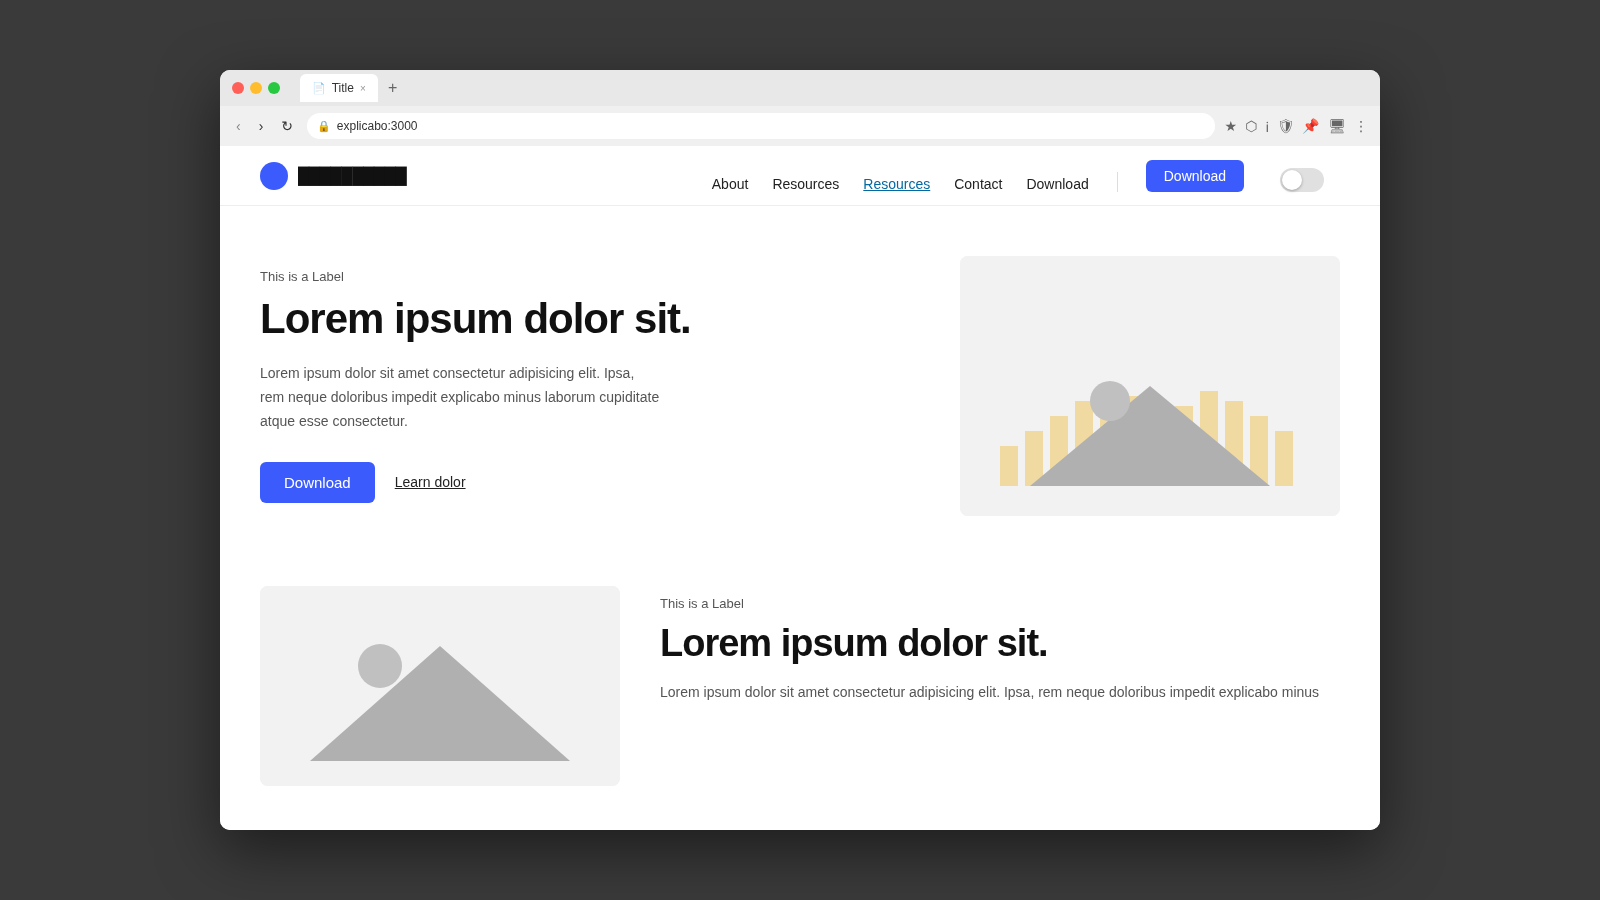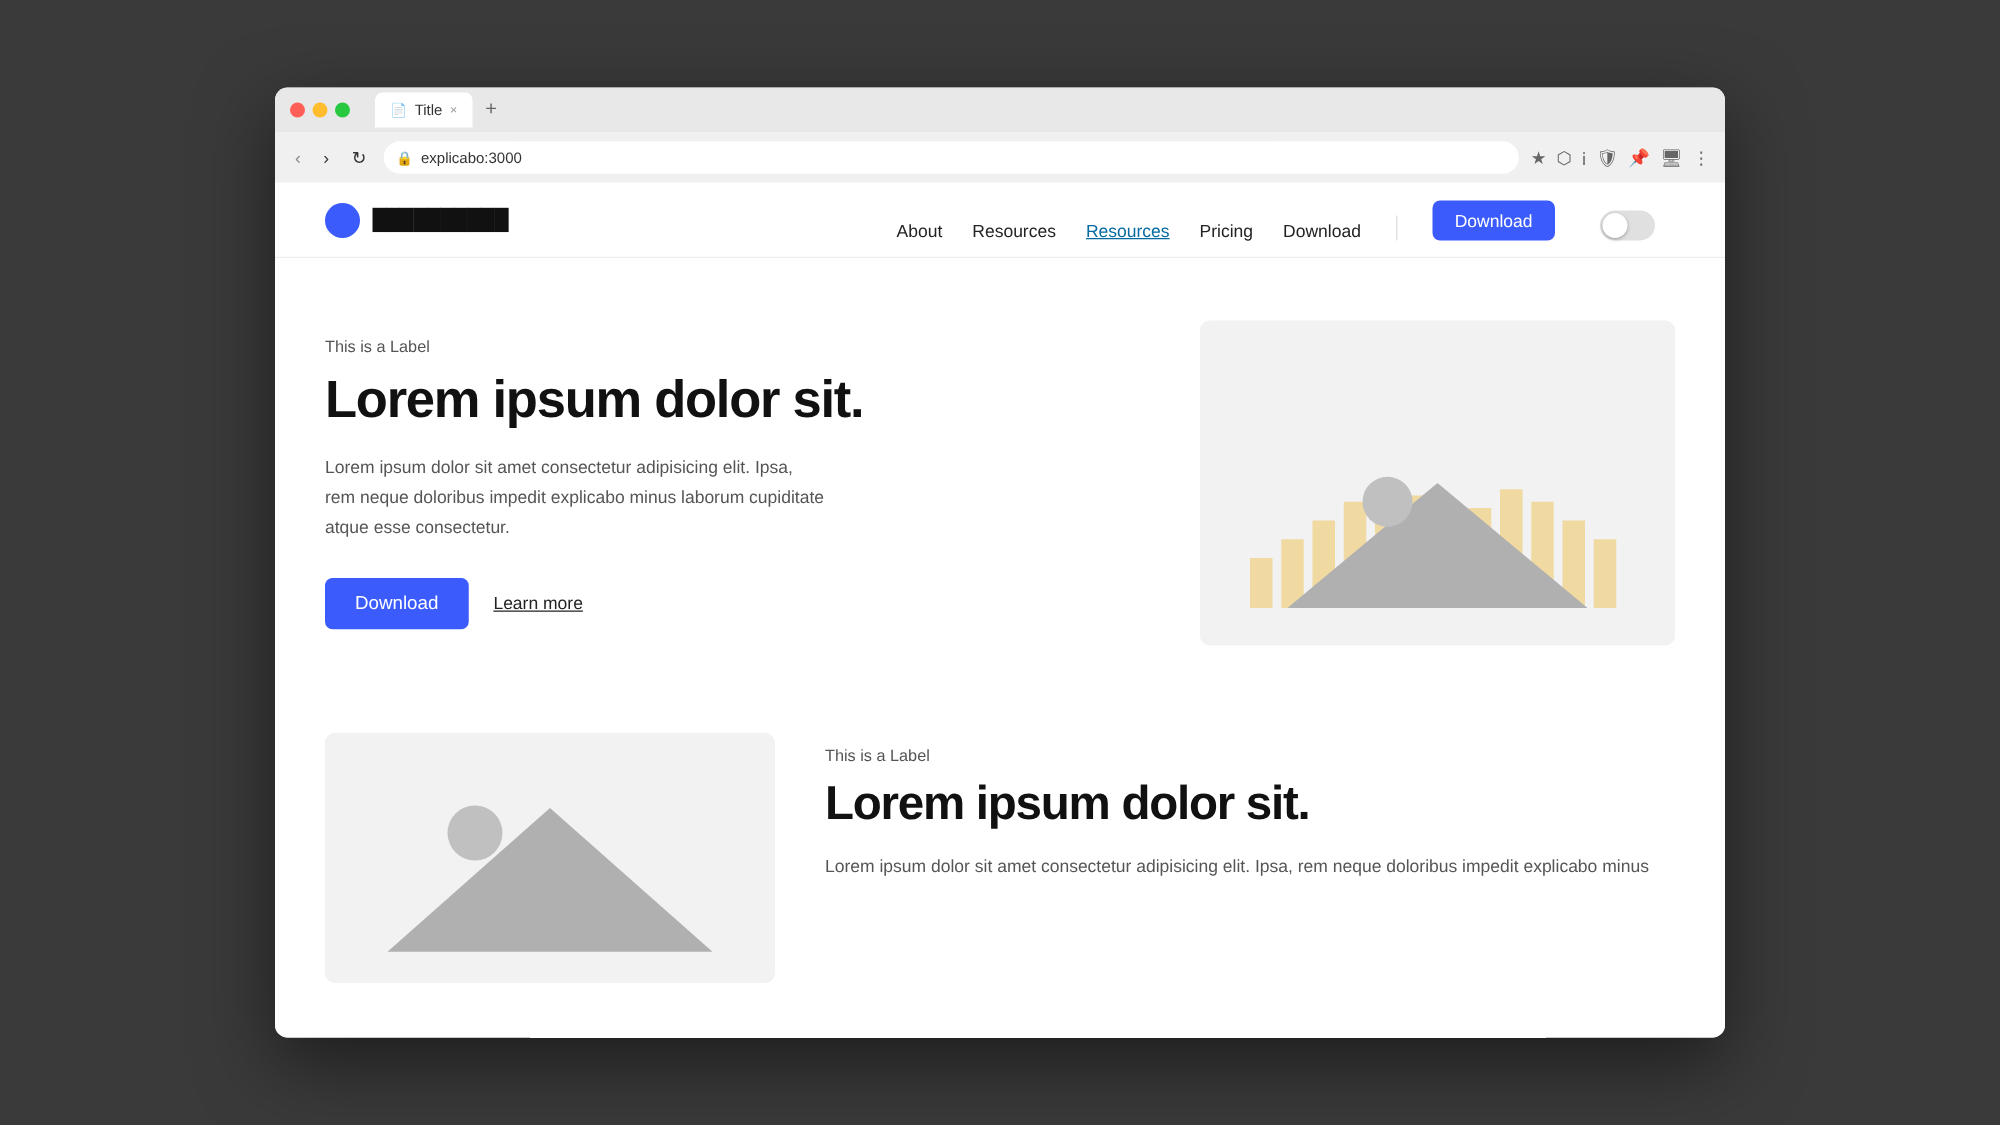--- a/index.html
+++ b/index.html
@@ -374,38 +374,38 @@
 
     <nav class="site-nav">
       <div class="logo-area">
         <div class="logo-circle"></div>
         <span class="logo-text">██████████</span>
       </div>
       <div class="nav-links">
         <a class="nav-link">About</a>
         <a class="nav-link">Resources</a>
         <a class="nav-link active">Resources</a>
-        <a class="nav-link">Pricing</a>
+        <a class="nav-link">Contact</a>
         <a class="nav-link">Download</a>
         <div class="nav-divider"></div>
         <button class="nav-download-btn">Download</button>
         <div class="theme-toggle">
           <div class="toggle-knob"></div>
         </div>
       </div>
     </nav>
 
     <section class="hero-section">
       <div class="hero-text">
         <p class="hero-label">This is a Label</p>
         <h1 class="hero-title">Lorem ipsum dolor sit.</h1>
         <p class="hero-desc">Lorem ipsum dolor sit amet consectetur adipisicing elit. Ipsa, rem neque doloribus impedit explicabo minus laborum cupiditate atque esse consectetur.</p>
         <div class="hero-actions">
           <button class="btn-primary">Download</button>
-          <button class="btn-link">Learn more</button>
+          <button class="btn-link">Learn dolor</button>
         </div>
       </div>
       <div class="hero-image">
         <svg class="placeholder-svg" viewBox="0 0 380 260">
 
           <rect width="380" height="260" fill="#f2f2f2"></rect>
 
           <rect x="40" y="190" width="18" height="40" fill="#f0d080" opacity="0.7"></rect>
           <rect x="65" y="175" width="18" height="55" fill="#f0d080" opacity="0.7"></rect>
           <rect x="90" y="160" width="18" height="70" fill="#f0d080" opacity="0.7"></rect>

